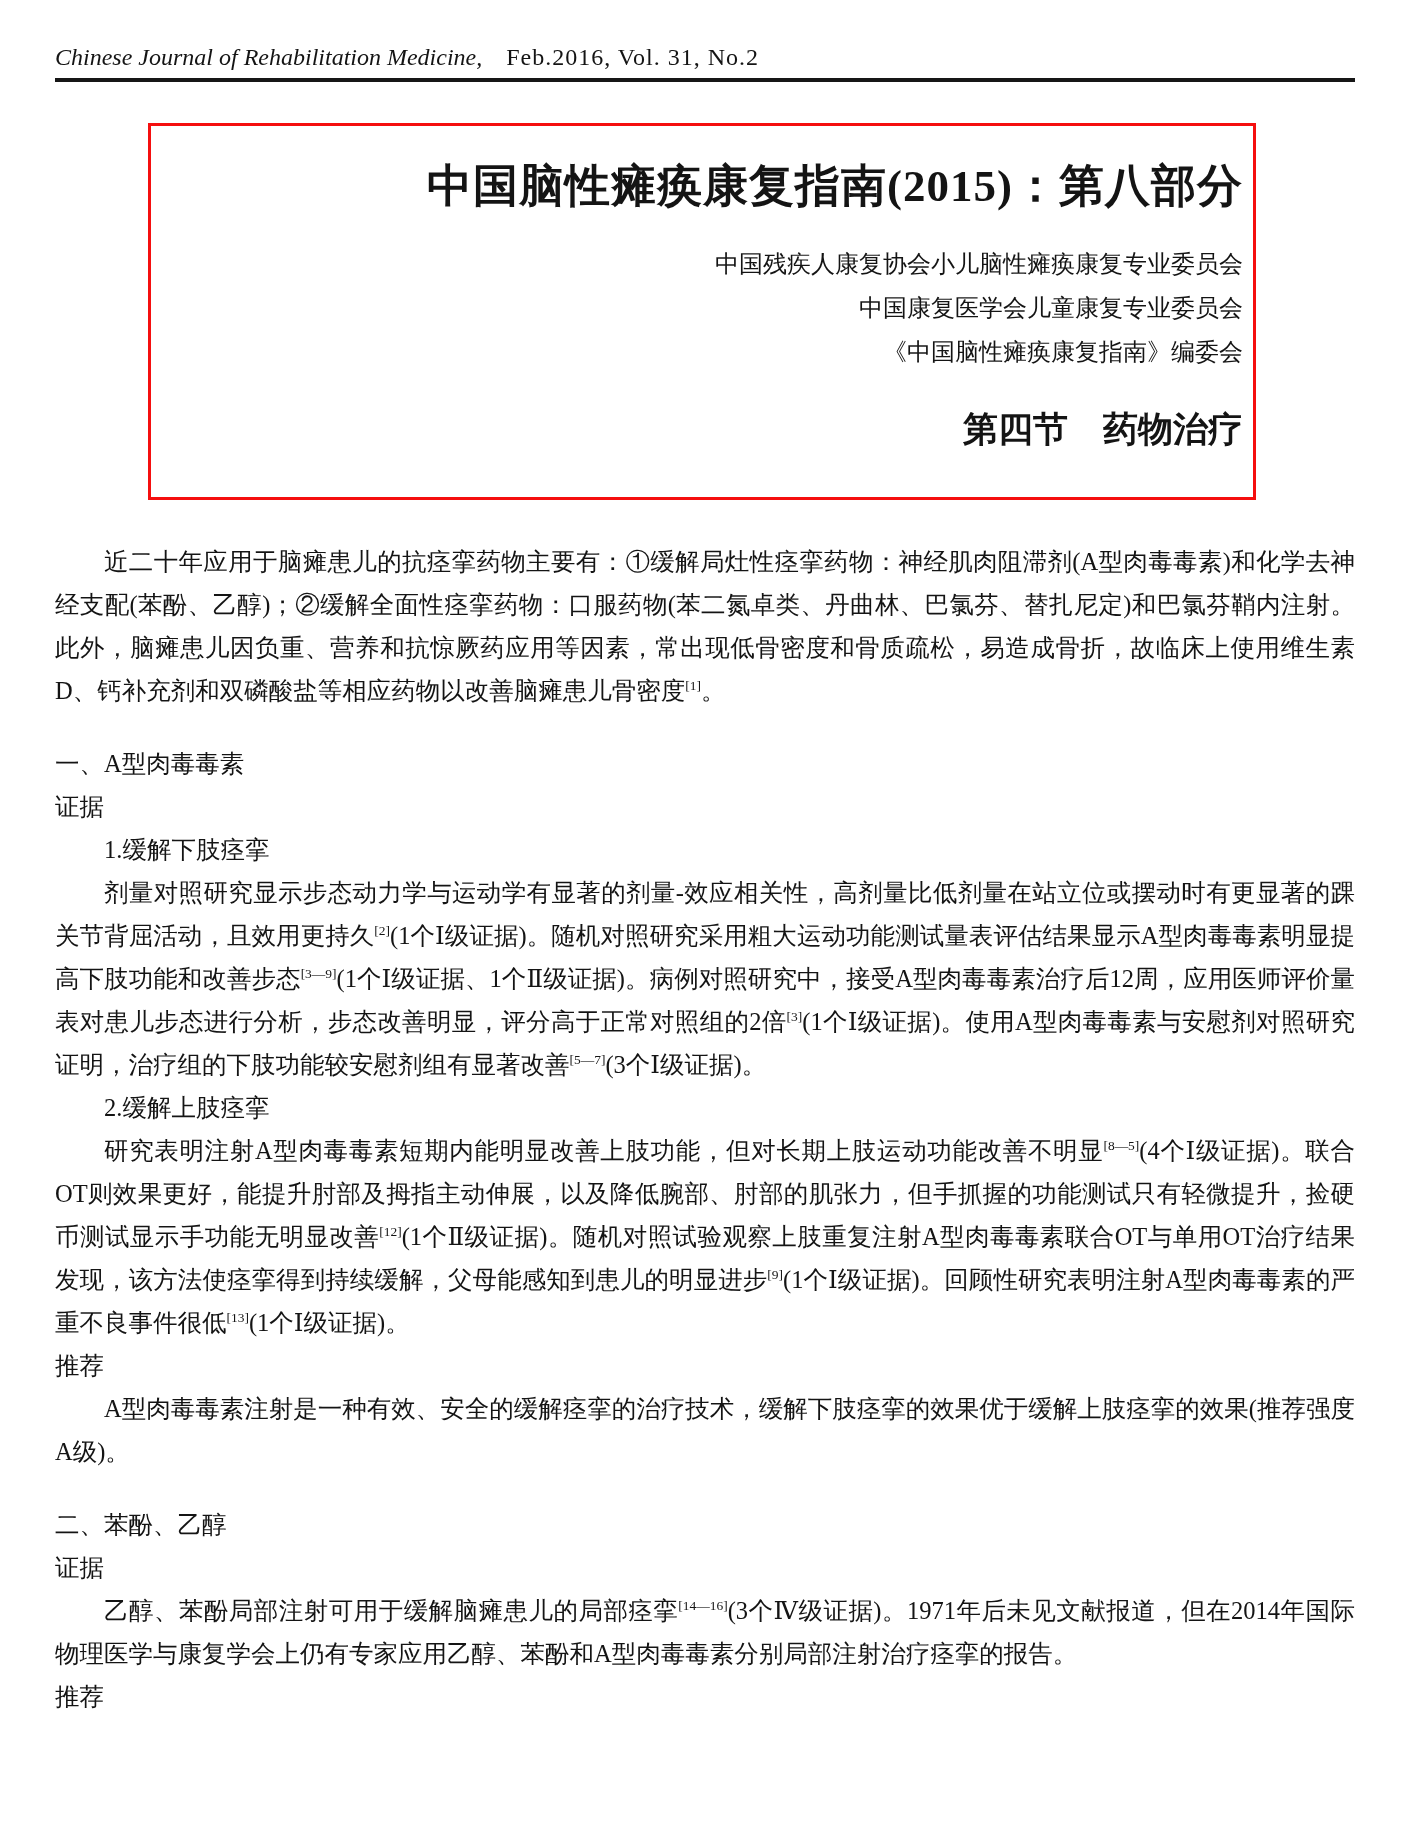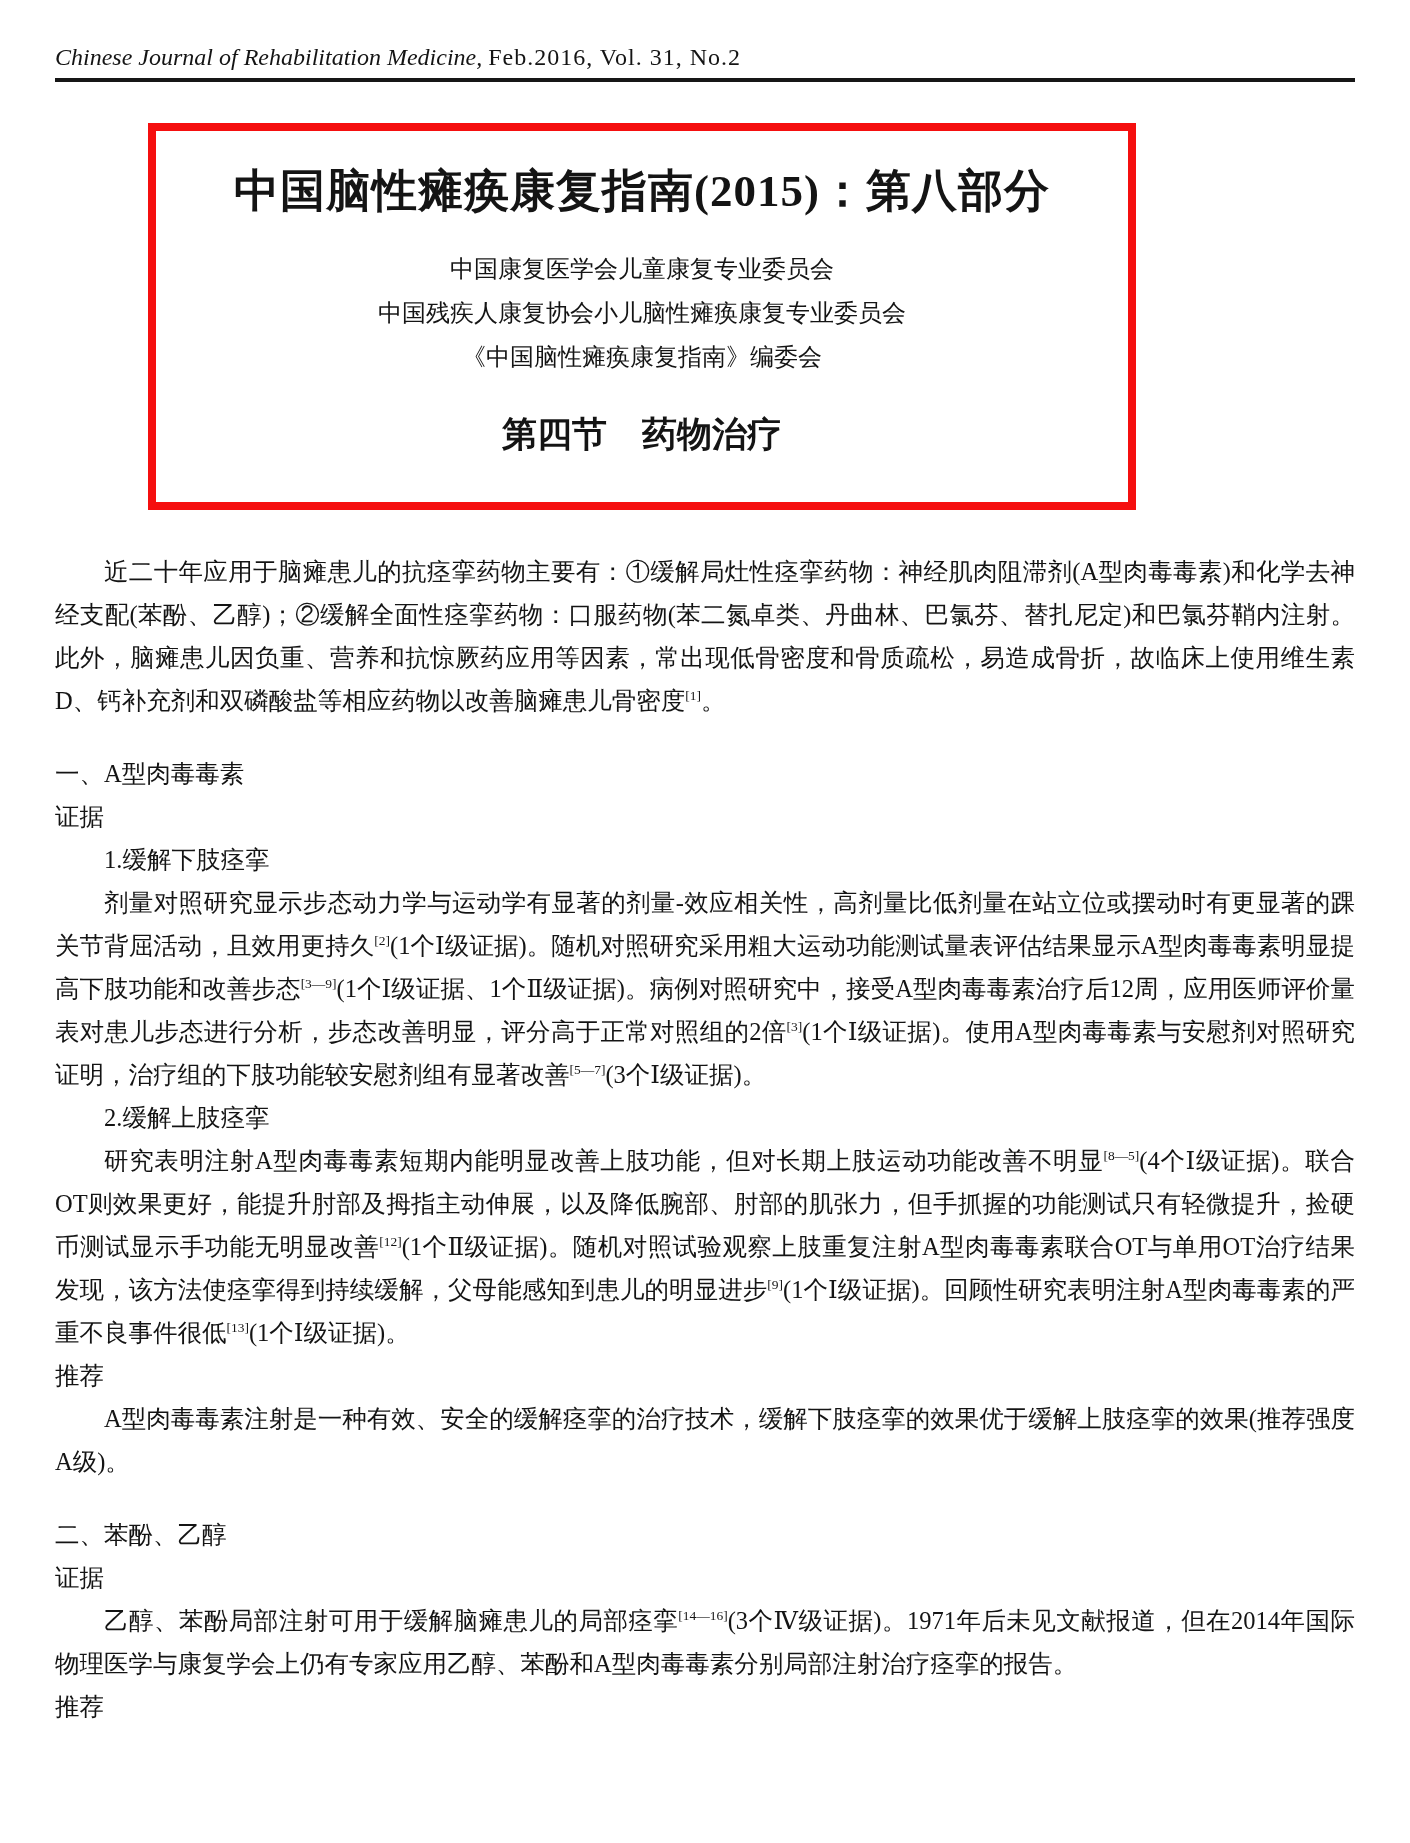--- a/index.html
+++ b/index.html
@@ -7,30 +7,30 @@
     width: 1410px; height: 1843px;
     font-family: "Liberation Serif", "DejaVu Serif", serif;
     color: #141414;
     overflow: hidden;
   }
   .page { padding: 44px 55px 0 55px; box-sizing: border-box; }
 
   
   .header { font-size: 24px; white-space: nowrap; }
   .j-name { font-style: italic; }
-  .j-issue { font-style: normal; margin-left: 0; letter-spacing: 1px; font-family: Liberation Serif, serif; }
+  .j-issue { font-style: normal; margin-left: 18px; letter-spacing: 1px; font-family: Liberation Serif, serif; }
   .header-rule { height: 4px; background: #161616; margin-top: 7px; }
 
   
   .title-box {
-    border: 8px solid #c4b5fd;
+    border: 3px solid #c4b5fd;
     margin: 41px 0 0 93px;
-    width: 988px;
+    width: 1108px;
     box-sizing: border-box;
-    text-align: center;
+    text-align: right;
     padding: 16px 10px 44px 10px;
   }
   .art-title {
     font-size: 45px; font-weight: bold; letter-spacing: 1px;
     margin: 14px 0 26px 0;
   }
   .authors { font-size: 24px; line-height: 44px; }
   .chapter { font-size: 35px; font-weight: bold; margin: 34px 0 0 0; letter-spacing: 1px; }
   .section { font-size: 35px; font-weight: bold; margin: 32px 0 0 0; }
 
@@ -53,22 +53,22 @@
 
   <div class="header">
     <span class="j-name">Chinese Journal of Rehabilitation Medicine,</span>
     <span class="j-issue">Feb.2016,  Vol. 31,   No.2</span>
   </div>
   <div class="header-rule"></div>
 
   <div class="title-box" style="border-color: rgb(245, 15, 15);">
     <div class="art-title">中国脑性瘫痪康复指南(2015)：第八部分</div>
     <div class="authors">
+      <div>中国残疾人康复协会小儿脑性瘫痪康复专业委员会</div>
       <div>中国康复医学会儿童康复专业委员会</div>
-      <div>中国残疾人康复协会小儿脑性瘫痪康复专业委员会</div>
       <div>《中国脑性瘫痪康复指南》编委会</div>
     </div>
     <div class="section">第四节　药物治疗</div>
   </div>
 
   <div class="body-text" id="body-blocks">
       <div class="para">近二十年应用于脑瘫患儿的抗痉挛药物主要有：①缓解局灶性痉挛药物：神经肌肉阻滞剂(A型肉毒毒素)和化学去神经支配(苯酚、乙醇)；②缓解全面性痉挛药物：口服药物(苯二氮卓类、丹曲林、巴氯芬、替扎尼定)和巴氯芬鞘内注射。此外，脑瘫患儿因负重、营养和抗惊厥药应用等因素，常出现低骨密度和骨质疏松，易造成骨折，故临床上使用维生素D、钙补充剂和双磷酸盐等相应药物以改善脑瘫患儿骨密度<sup>[1]</sup>。</div>
       <div class="flushline gap">一、A型肉毒毒素</div>
       <div class="flushline">证据</div>
       <div class="subline">1.缓解下肢痉挛</div>

